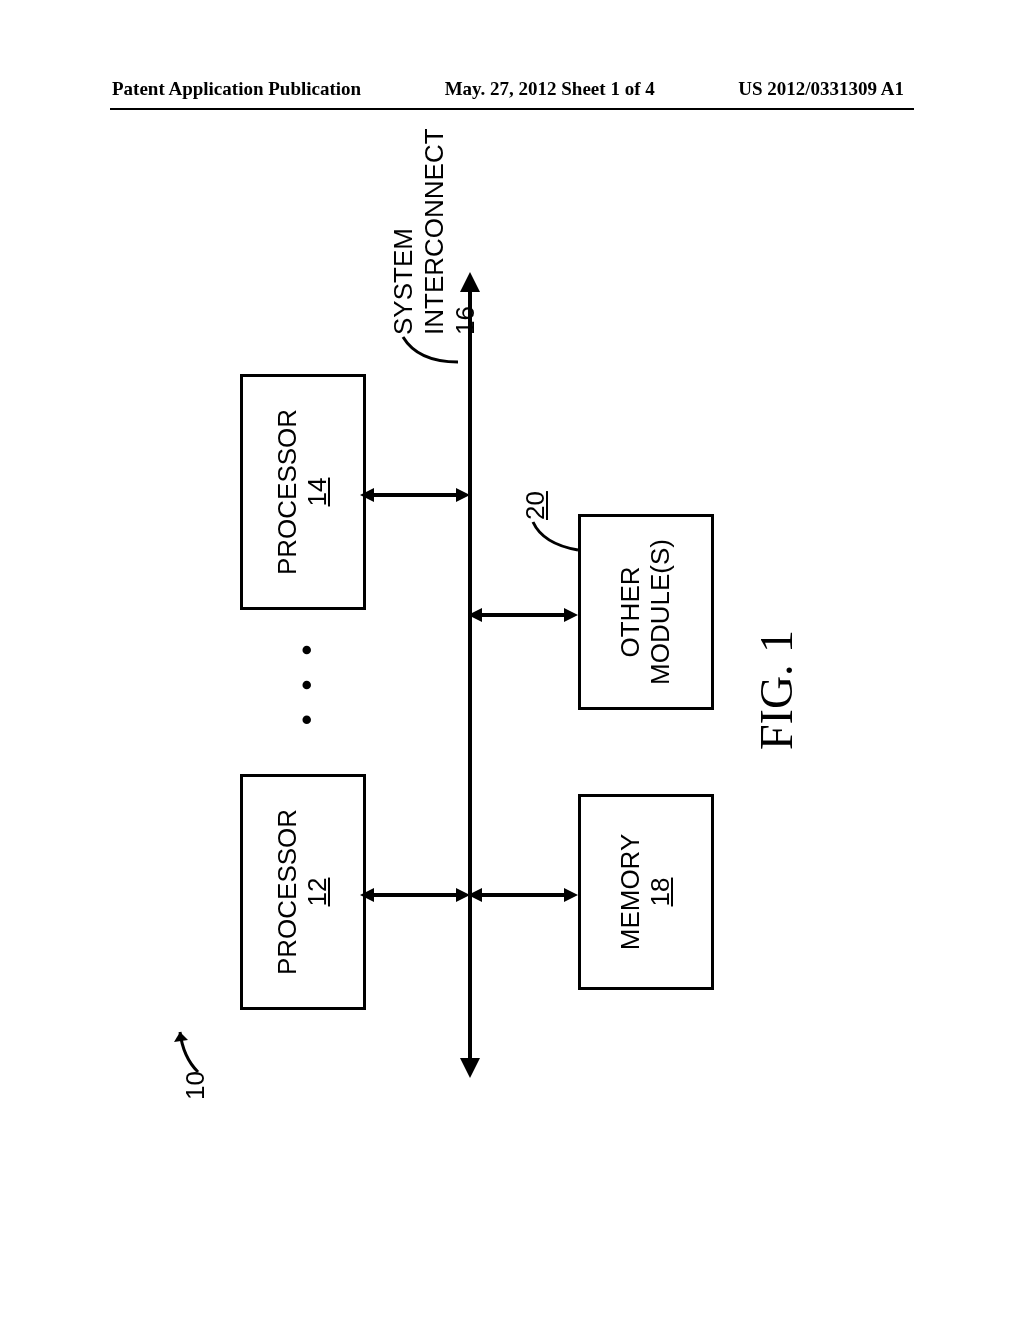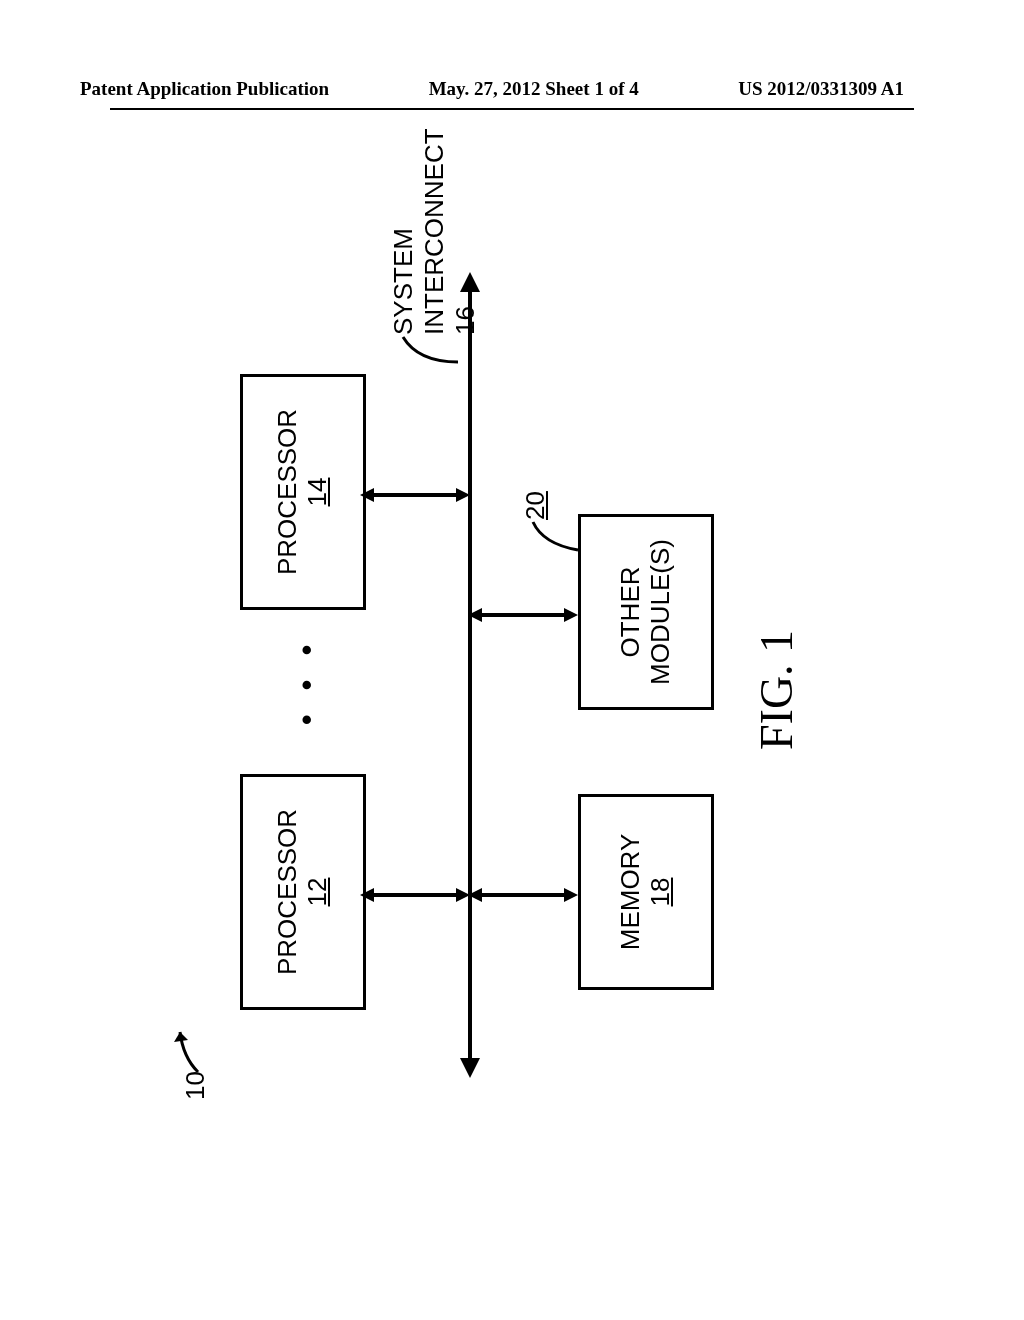--- a/index.html
+++ b/index.html
@@ -14,21 +14,21 @@
   .page {
     position: relative;
     width: 1024px;
     height: 1320px;
   }
   .header {
     position: absolute;
     top: 78px;
     left: 0;
     width: 1024px;
-    padding: 0 120px 0 80px;
+    padding: 0 120px 0 112px;
     box-sizing: border-box;
     font-weight: bold;
     font-size: 19px;
     display: flex;
     justify-content: space-between;
   }
   .header .right {
     white-space: nowrap;
     text-align: center;
   }

